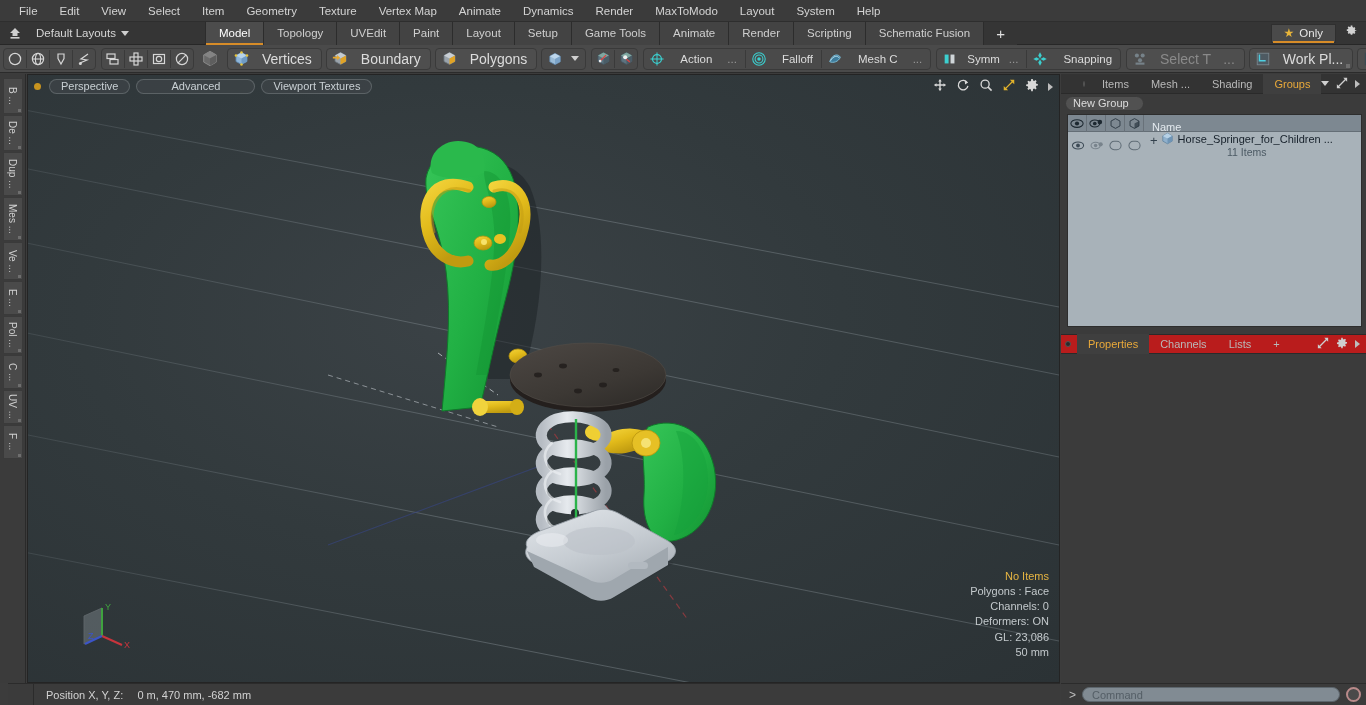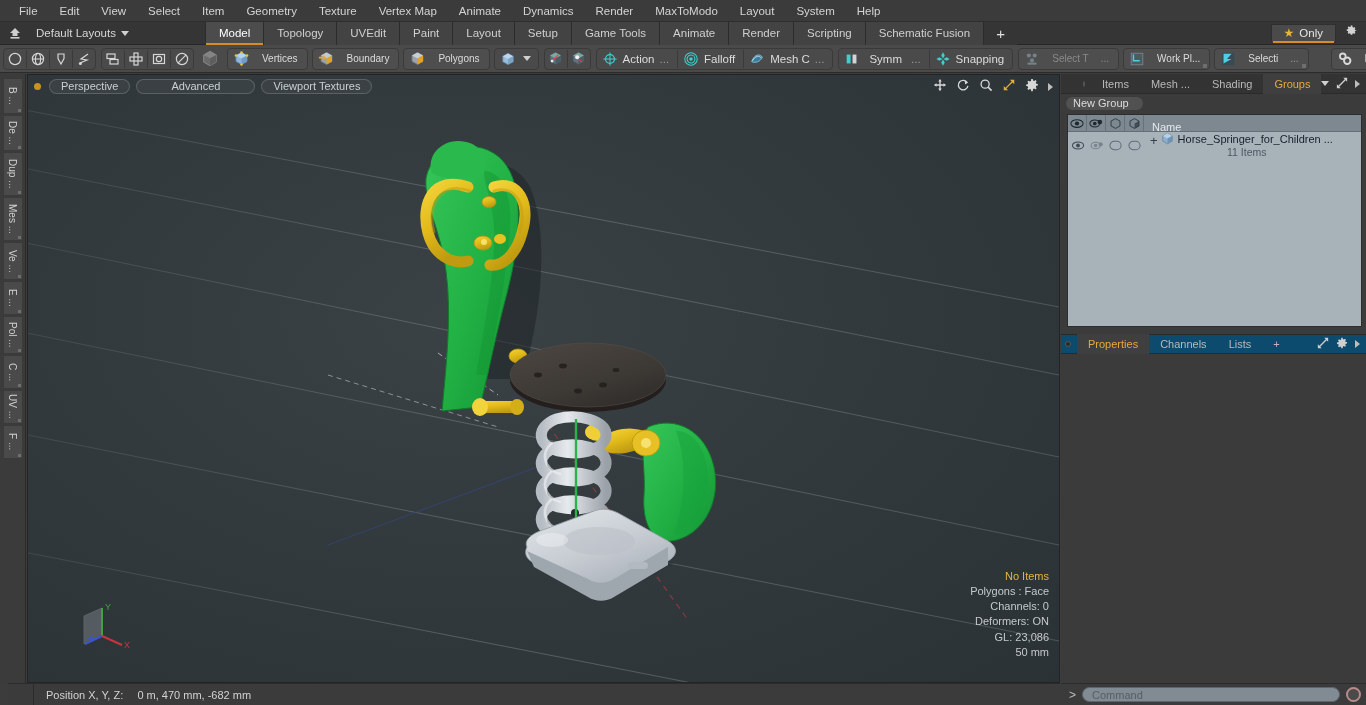--- a/index.html
+++ b/index.html
@@ -74,28 +74,28 @@
     border-bottom: 1px solid #2b2b2b;
     padding-left: 3px; gap: 0;
   }
   .tgroup { display:flex; align-items:center; height:22px;
     background:#4a4a4a; border:1px solid #3a3a3a; border-radius:4px; margin-right:5px; }
   .tbtn {
     height:20px; min-width:22px; display:flex; align-items:center; justify-content:center;
     padding:0 2px; cursor:default;
   }
   .tbtn-lbl {
-    height:22px; display:flex;align-items:center; gap:5px; padding:0 8px 0 5px;
+    height:22px; display:flex;align-items:center; gap:15px; padding:0 8px 0 5px;
     color:#dcdcdc; font-size:11.5px; white-space:nowrap;
   }
   .tsep { width:1px; height:18px; background:#3a3a3a; }
   .tpill {
     display:flex;align-items:center;gap:12px;height:22px;padding:0 9px 0 5px;
     background:#4e4e4e;border:1px solid #3a3a3a;border-radius:4px;
-    color:#dcdcdc;font-size:10px;white-space:nowrap;margin-right:4px;position:relative;
+    color:#dcdcdc;font-size:14px;white-space:nowrap;margin-right:4px;position:relative;
   }
   .tpill.dim { color:#8a8a8a; }
   .tpill .corner { position:absolute;right:2px;bottom:1px;width:4px;height:4px;background:#6e6e6e; }
   .ico { display:block; }
 
   
   .body { position:absolute; top:74px; left:0; right:0; bottom:0; }
 
   
   .railwrap { position:absolute; left:0; top:0; width:26px; bottom:22px; background:#3b3b3b;
@@ -170,21 +170,21 @@
   .tree-row { height:26px; display:flex;align-items:center; background:#a8b2b9; }
   .tr-ico { width:19px; height:26px; display:flex;align-items:center;justify-content:center; }
   .tr-main { flex:1; padding-left:6px; display:flex;align-items:flex-start; gap:3px; }
   .plus-toggle { color:#33414d; font-size:13px; line-height:12px; margin-top:3px; }
   .tr-txt { display:flex;flex-direction:column; }
   .tr-name { color:#16202a; font-size:11px; display:flex;align-items:center;gap:4px; }
   .tr-sub { color:#4c5a64; font-size:10.5px; text-align:center; margin-top:1px; }
 
   .prop-tabs {
     position:absolute; left:0;right:0; top:260px; height:20px; display:flex;align-items:center;
-    background:#0c4a6e; border-top:1px solid #2a2a2a; border-bottom:1px solid #2a2a2a; padding-left:4px;
+    background:#b91c1c; border-top:1px solid #2a2a2a; border-bottom:1px solid #2a2a2a; padding-left:4px;
   }
   .prop-pane { position:absolute; left:0;right:0; top:280px; bottom:0; background:#3b3b3b; }
 
   
   .statusbar {
     position:absolute; left:8px; bottom:0; right:306px; height:22px;
     background:#3b3b3b; border-top:1px solid #2b2b2b; display:flex; align-items:center;
   }
   .sb-left-box { width:26px; height:22px; border-right:1px solid #2b2b2b; }
   .sb-text { color:#d2d2d2; font-size:11px; padding-left:12px; white-space:nowrap; }

